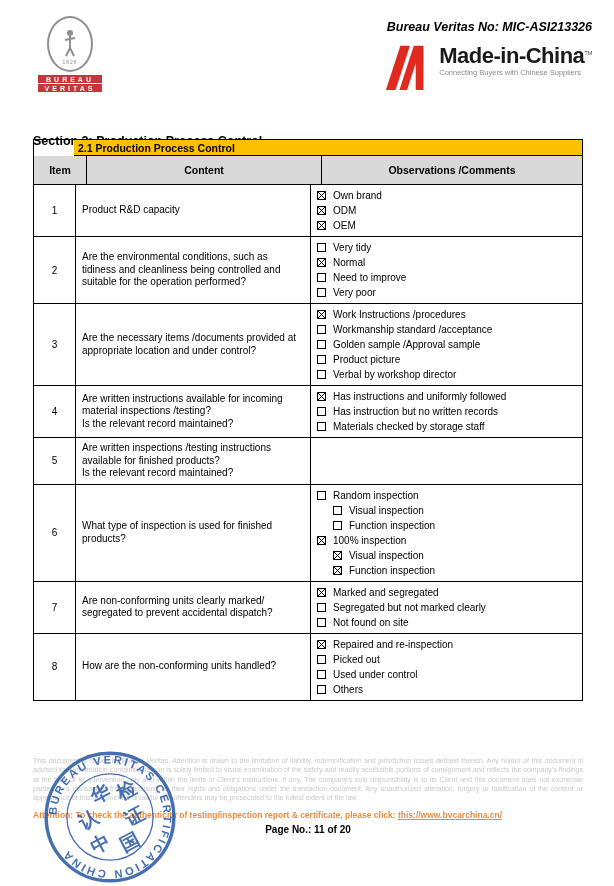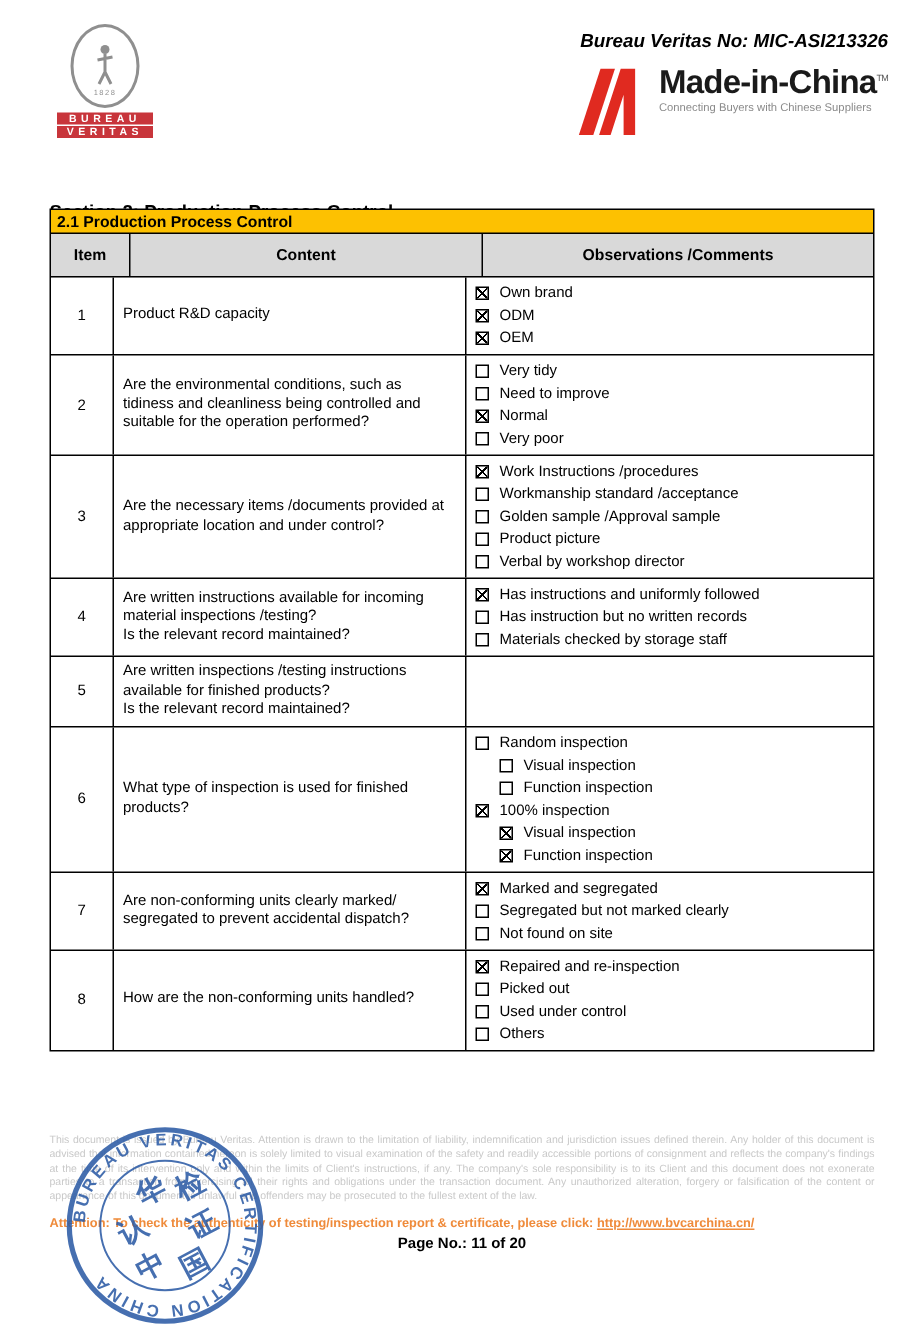--- a/index.html
+++ b/index.html
@@ -17,21 +17,21 @@
   .mic { display:flex; justify-content:flex-end; align-items:flex-start; gap:4px; }
   .mic-text { text-align:left; }
   .mic-name { font-size:22px; font-weight:bold; color:#1a1a1a; letter-spacing:-0.5px; line-height:22px; }
   .mic-tm { font-size:6px; vertical-align:super; color:#555; font-weight:normal; }
   .mic-tag { font-size:7.5px; color:#8a8a8a; margin-top:1px; }
 
   .section-title { position:absolute; left:33px; top:106px; font-size:12.5px; font-weight:bold;margin-top:28px; }
 
   
   .audit-table { position:absolute; left:33px; top:139px; width:550px; border:1px solid #000; }
-  .band { background:#fdc101; border-bottom:1px solid #000; font-size:10.5px; font-weight:bold; padding:2px 4px 1px; }
+  .band { background:#fdc101; border-bottom:1px solid #000; font-size:10.5px; font-weight:bold; padding:2px 4px 1px;margin-left:40px; }
   .thead { display:flex; background:#d9d9d9; border-bottom:1px solid #000; font-weight:bold; font-size:10.5px; }
   .thead > div { padding:8px 4px; text-align:center; }
   .row { display:flex; border-bottom:1px solid #000; }
   .row:last-child { border-bottom:none; }
   .c-item { width:42px; flex:none; border-right:1px solid #000; display:flex; align-items:center; justify-content:center; font-size:10px; }
   .c-content { width:235px; flex:none; border-right:1px solid #000; padding:4px 6px; display:flex; flex-direction:column; justify-content:center; font-size:10px; line-height:12.5px; }
   .c-obs { flex:1; padding:3px 6px; display:flex; flex-direction:column; justify-content:center; }
   .opt { display:flex; align-items:center; height:15px; font-size:10px; }
   .cb { display:inline-block; width:9px; height:9px; border:1px solid #000; margin-right:7px; flex:none; }
   .cb.checked { background-image:
@@ -108,26 +108,26 @@
         <div class="c-item">2</div>
         <div class="c-content">
           <div>Are the environmental conditions, such as tidiness and cleanliness being controlled and suitable for the operation performed?</div>
         </div>
         <div class="c-obs">
           <div class="opt">
             <span class="cb"></span>
             <span>Very tidy</span>
           </div>
           <div class="opt">
+            <span class="cb checked"></span>
+            <span>Normal</span>
+          </div>
+          <div class="opt">
             <span class="cb"></span>
             <span>Need to improve</span>
-          </div>
-          <div class="opt">
-            <span class="cb checked"></span>
-            <span>Normal</span>
           </div>
           <div class="opt">
             <span class="cb"></span>
             <span>Very poor</span>
           </div>
         </div>
       </div>
       <div class="row">
         <div class="c-item">3</div>
         <div class="c-content">
@@ -259,21 +259,21 @@
             <span>Others</span>
           </div>
         </div>
       </div>
     </div>
 </div>
 
 <div class="disclaimer">This document is issued by Bureau Veritas. Attention is drawn to the limitation of liability, indemnification and jurisdiction issues defined therein. Any holder of this document is advised that information contained hereon is solely limited to visual examination of the safety and readily accessible portions of consignment and reflects the company's findings at the time of its intervention only and within the limits of Client's instructions, if any. The company's sole responsibility is to its Client and this document does not exonerate parties to a transaction from exercising all their rights and obligations under the transaction document. Any unauthorized alteration, forgery or falsification of the content or appearance of this document is unlawful and offenders may be prosecuted to the fullest extent of the law.</div>
 
 <div class="attention">
-  <span>Attention: To check the authenticity of testing/inspection report &amp; certificate, please click: </span><a href="#">http://www.bvcarchina.cn/</a>
+  <span>Attention: To check the authenticity of testing/inspection report &amp; certificate, please click: </span><a href="#">this://www.bvcarchina.cn/</a>
 </div>
 
 <div class="page-no">Page No.: 11 of 20</div>
 
 <svg class="stamp" width="148" height="138" viewBox="0 0 160 160">
   <circle cx="80" cy="80" r="74" fill="none" stroke="#2d5ca6" stroke-width="4"></circle>
   <circle cx="80" cy="80" r="50" fill="none" stroke="#2d5ca6" stroke-width="1.5"></circle>
   <defs>
     <path id="ringPath" d="M 18,80 A 62,62 0 1 1 142,80 A 62,62 0 1 1 18,80"></path>
   </defs>

